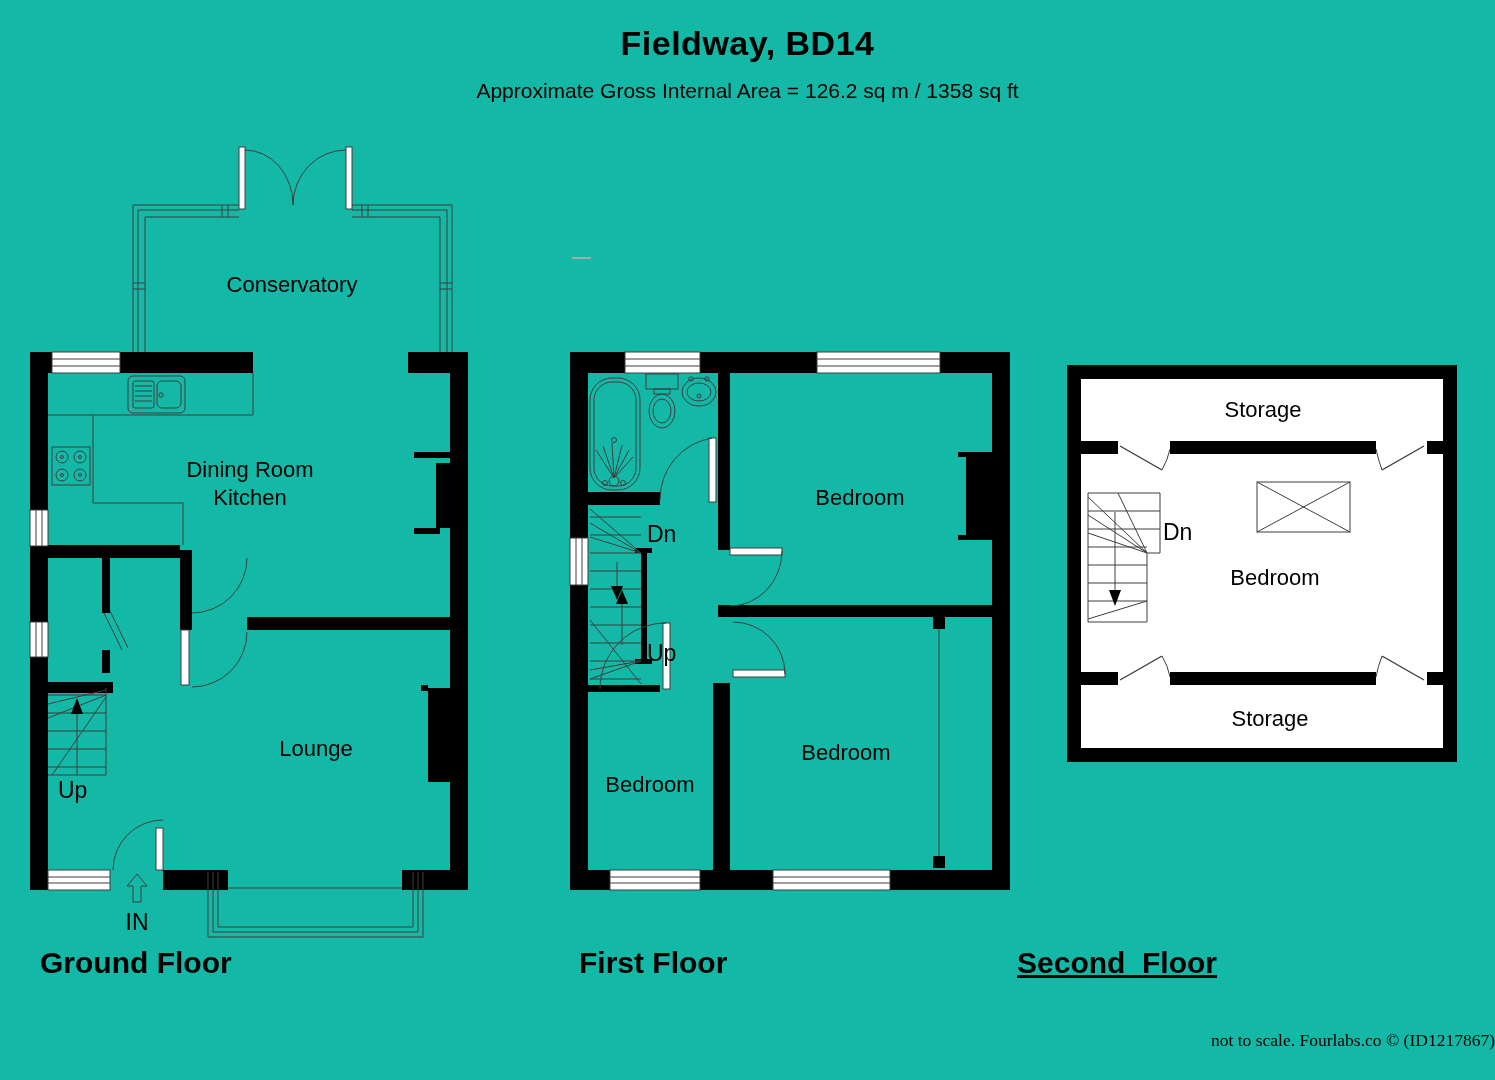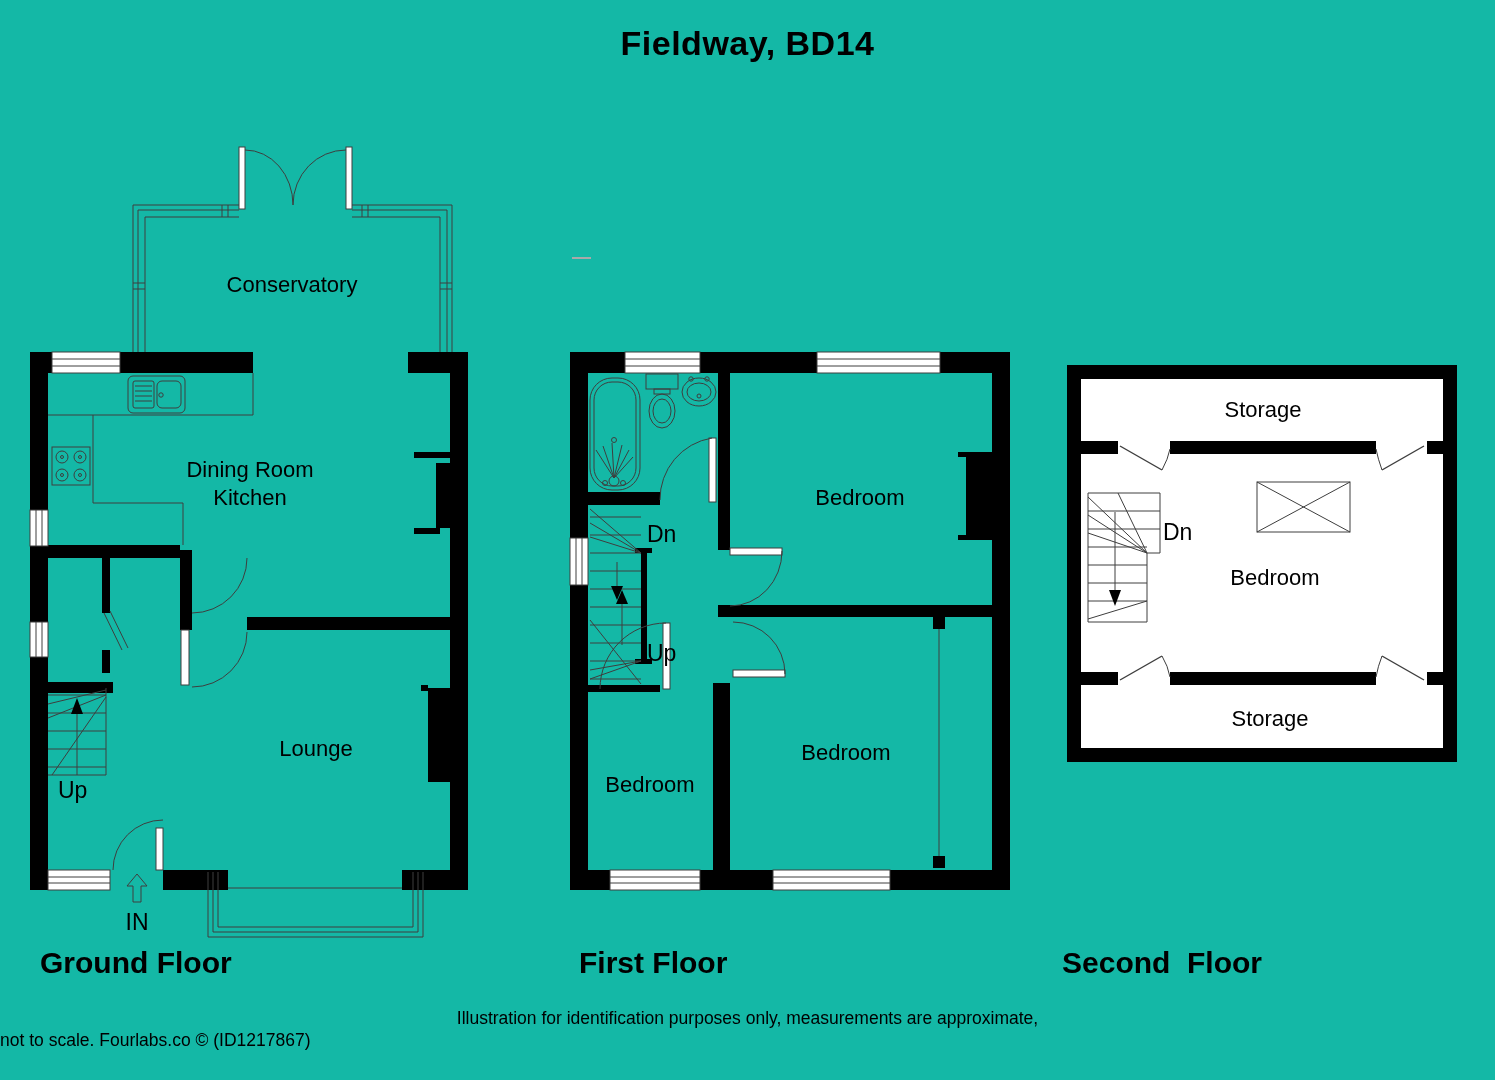--- a/index.html
+++ b/index.html
@@ -3,39 +3,40 @@
 <meta charset="utf-8">
 <style>
   html,body{margin:0;padding:0;background:#fff;}
   #canvas{position:relative;width:1495px;height:1080px;background:#14b8a6;overflow:hidden;
           font-family:"Liberation Sans",sans-serif;color:#000;}
   .abs{position:absolute;}
   #title{top:24px;left:0;width:100%;text-align:center;font-size:34px;font-weight:bold;letter-spacing:.5px;}
   #subtitle{top:79px;left:0;width:100%;text-align:center;font-size:21px;}
   .floor-label{top:946px;font-size:30px;font-weight:bold;white-space:pre;}
   #footer1{top:1008px;left:0;width:100%;text-align:center;font-size:17.5px;}
-  #footer2{top:1030px;left:0;width:100%;text-align:left;font-size:17.5px;}
+  #footer2{top:1030px;left:0;width:100%;text-align:right;font-size:17.5px;font-family:Liberation Serif, serif;}
   #stray-dash{top:257px;left:572px;width:19px;height:2px;background:#a9a9a9;}
   svg{position:absolute;overflow:visible;}
   .wall{fill:#000;stroke:none;}
   .thin{fill:none;stroke:#3e3e3e;stroke-width:1;}
   .thin2{fill:none;stroke:#3e3e3e;stroke-width:1.4;}
   .leaf{fill:#fff;stroke:#3e3e3e;stroke-width:1;}
   .winbg{fill:#fff;stroke:#3e3e3e;stroke-width:1;}
   .blk{fill:#000;}
   text{fill:#000;font-family:"Liberation Sans",sans-serif;}
   .room-label{font-size:22px;}
   .dir-label{font-size:23px;}
 </style>
 </head>
 <body>
 
 <div id="canvas">
 
   <div class="abs" id="title">Fieldway, BD14</div>
+  <div class="abs" id="subtitle">Approximate Gross Internal Area = 126.2 sq m / 1358 sq ft</div>
   <div class="abs" id="stray-dash"></div>
 
   <svg style="left:20px;top:140px" width="470" height="810" viewBox="20 140 470 810">
 
     <g>
       <path class="thin" d="M 239 205 H 133 V 357 M 352 205 H 452 V 357"></path>
       <path class="thin" d="M 239 210 H 138 V 357 M 352 210 H 447 V 357"></path>
       <path class="thin" d="M 239 217 H 145 V 357 M 352 217 H 440 V 357"></path>
       <path class="thin" d="M 133 283 H 145 M 133 289 H 145 M 440 283 H 452 M 440 289 H 452"></path>
       <path class="thin" d="M 222 205 V 217 M 228 205 V 217 M 362 205 V 217 M 368 205 V 217"></path>
@@ -324,18 +325,17 @@
     </g>
 
     <text class="room-label" x="1263" y="417" text-anchor="middle">Storage</text>
     <text class="room-label" x="1275" y="585" text-anchor="middle">Bedroom</text>
     <text class="room-label" x="1270" y="726" text-anchor="middle">Storage</text>
     <text class="dir-label" x="1163" y="540">Dn</text>
   </svg>
 
   <div class="abs floor-label" style="left:40px;">Ground Floor</div>
   <div class="abs floor-label" style="left:570px;margin-left:9px;">First Floor</div>
-  <div class="abs floor-label" style="left:1062px;">Second  Floor</div>
-
-  <div class="abs" id="footer1">Illustration for identification purposes only, measurements are approximate,</div>
+  <div class="abs floor-label" style="left:1017px;text-decoration:underline;">Second  Floor</div>
+
   <div class="abs" id="footer2">not to scale. Fourlabs.co © (ID1217867)</div>
 
 </div>
 
 </body></html>

